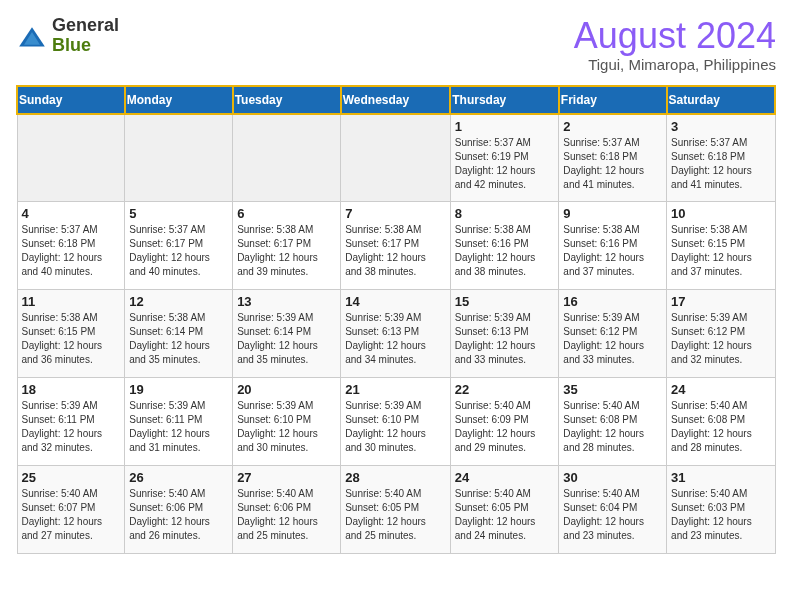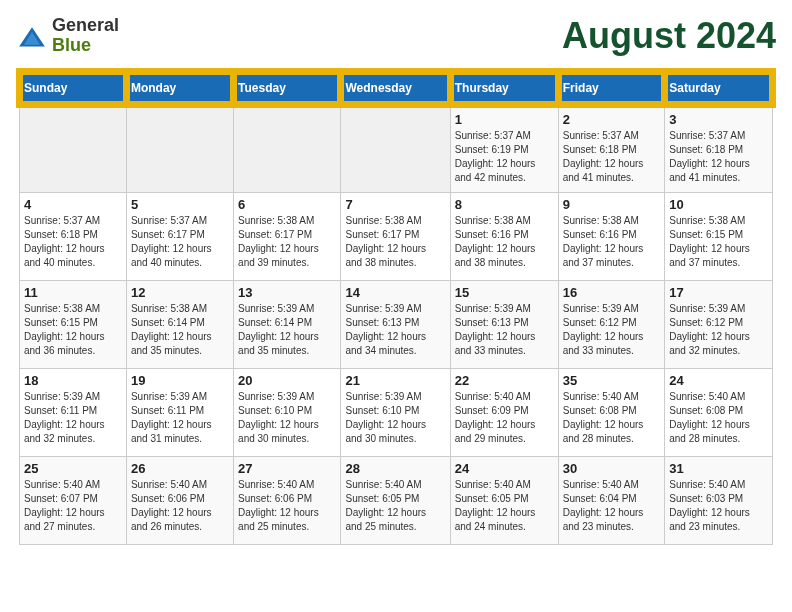--- a/index.html
+++ b/index.html
@@ -30,41 +30,41 @@
     .logo-blue { color: #4d7c0f; }
     .logo-icon {
       width: 32px;
       height: 32px;
     }
     .title-block {
       text-align: right;
     }
     .month-year {
       font-size: 36px;
-      font-weight: bold;
-      color: #14532d;
+      font-weight: normal;
+      color: #8b5cf6;
       line-height: 1.1;
     }
     .location {
       font-size: 15px;
       color: #555;
     }
     table {
       width: 100%;
       border-collapse: collapse;
       font-size: 11px;
     }
     thead tr th {
       background-color: #1a6bb5;
       color: #fff;
       padding: 6px 1px;
       text-align: left;
       font-size: 12px;
       font-weight: bold;
-      border: 7px solid #eab308;
+      border: 2px solid #eab308;
     }
     tbody tr td {
       border: 1px solid #ccc;
       vertical-align: top;
       padding: 4px;
       width: 113px;
       min-height: 80px;
       height: 88px;
     }
     tbody tr:nth-child(odd) td {
@@ -97,20 +97,21 @@
       <polygon points="20,4 36,28 4,28" fill="#1a6bb5"></polygon>
       <polygon points="20,10 30,26 10,26" fill="#4fa3e0" opacity="0.6"></polygon>
     </svg>
     <div class="logo-text">
       <span class="logo-general">General</span><br>
       <span class="logo-blue">Blue</span>
     </div>
   </div>
   <div class="title-block">
     <div class="month-year">August 2024</div>
+    <div class="location">Tigui, Mimaropa, Philippines</div>
   </div>
 </div>
 
 <table>
   <thead>
     <tr>
     <th>Sunday</th>
         <th>Monday</th>
         <th>Tuesday</th>
         <th>Wednesday</th>

